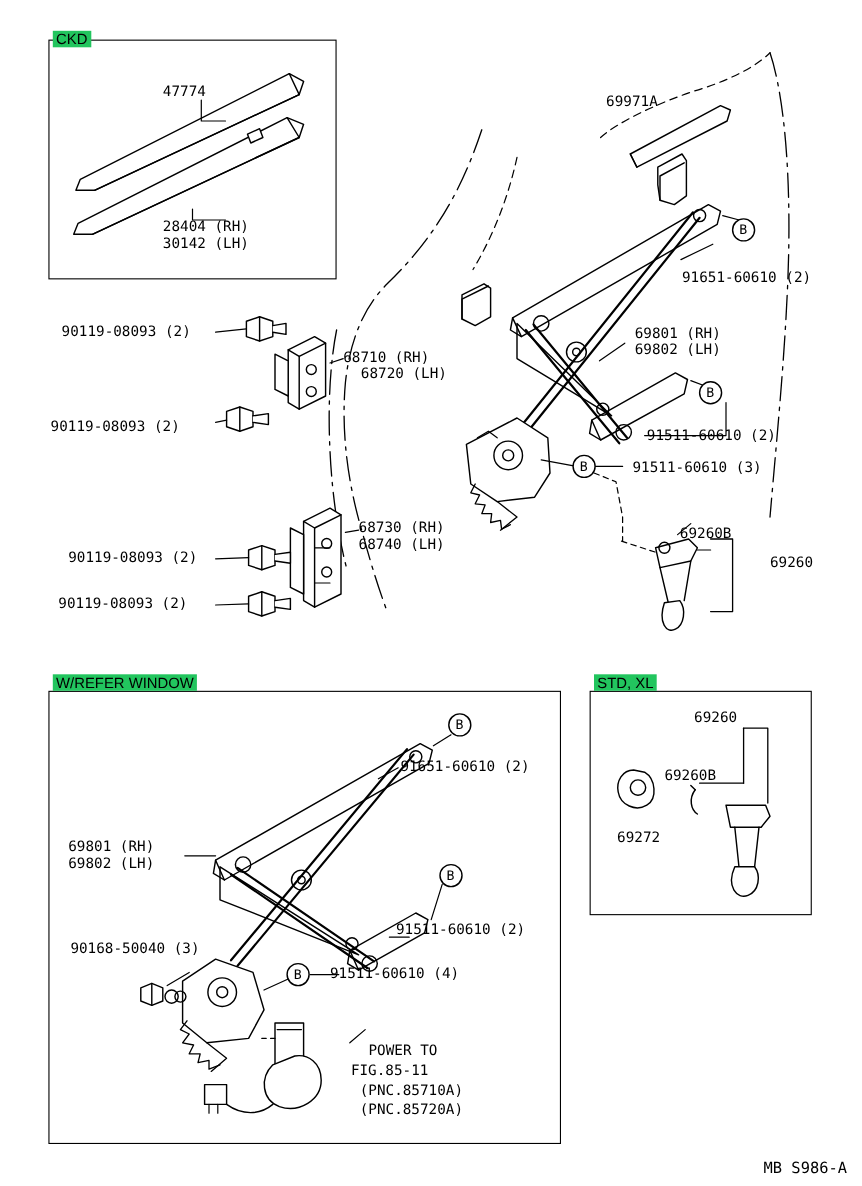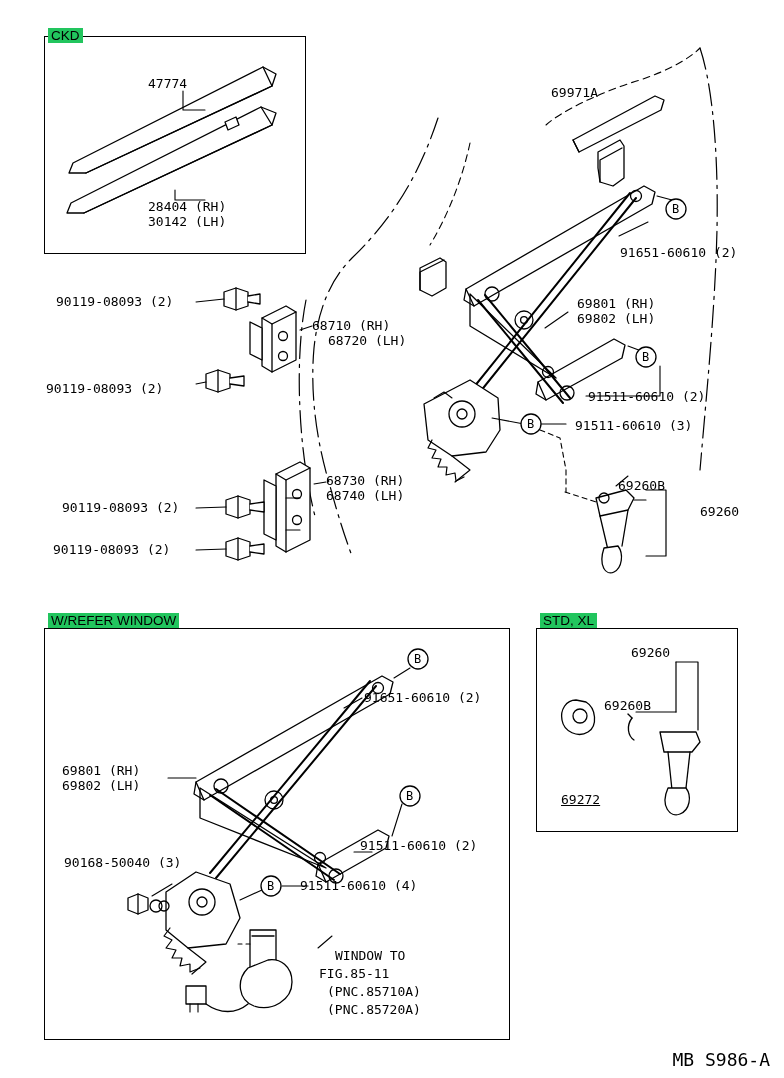--- a/index.html
+++ b/index.html
@@ -33,21 +33,21 @@
     position:absolute;
     font-family:Liberation Sans, sans-serif;
     font-size:13.5px;
     background:#22c55e;
     padding:0 3px;
   }
   .footer{
     position:absolute;
     right:14px;bottom:8px;
     font-family:"DejaVu Sans Mono", monospace;
-    font-size:18px;
+    font-size:14px;
   }
 </style>
 </head>
 <body>
 
 <div class="box" style="left:44px;top:36px;width:262px;height:218px;"></div>
 
 <div class="box" style="left:44px;top:628px;width:466px;height:412px;"></div>
 
 <div class="box" style="left:536px;top:628px;width:202px;height:204px;"></div>
@@ -271,28 +271,28 @@
 <div class="lbl" style="left:326px;top:488px;">68740 (LH)</div>
 <div class="lbl" style="left:618px;top:478px;">69260B</div>
 <div class="lbl" style="left:700px;top:504px;">69260</div>
 
 <div class="lbl" style="left:364px;top:690px;">91651-60610 (2)</div>
 <div class="lbl" style="left:62px;top:763px;">69801 (RH)</div>
 <div class="lbl" style="left:62px;top:778px;">69802 (LH)</div>
 <div class="lbl" style="left:64px;top:855px;">90168-50040 (3)</div>
 <div class="lbl" style="left:360px;top:838px;">91511-60610 (2)</div>
 <div class="lbl" style="left:300px;top:878px;">91511-60610 (4)</div>
-<div class="lbl" style="left:335px;top:948px;">WINDOW TO</div>
+<div class="lbl" style="left:335px;top:948px;">POWER TO</div>
 <div class="lbl" style="left:319px;top:966px;">FIG.85-11</div>
 <div class="lbl" style="left:327px;top:984px;">(PNC.85710A)</div>
 <div class="lbl" style="left:327px;top:1002px;">(PNC.85720A)</div>
 
 <div class="lbl" style="left:631px;top:645px;">69260</div>
 <div class="lbl" style="left:604px;top:698px;">69260B</div>
-<div class="lbl" style="left:561px;top:792px;text-decoration:underline;">69272</div>
+<div class="lbl" style="left:561px;top:754px;">69272</div>
 
 <div class="lbl sm" style="left:672px;top:202px;">B</div>
 <div class="lbl sm" style="left:642px;top:350px;">B</div>
 <div class="lbl sm" style="left:527px;top:417px;">B</div>
 <div class="lbl sm" style="left:414px;top:652px;">B</div>
 <div class="lbl sm" style="left:406px;top:789px;">B</div>
 <div class="lbl sm" style="left:267px;top:879px;">B</div>
 
 <div class="footer">MB S986-A</div>
 

